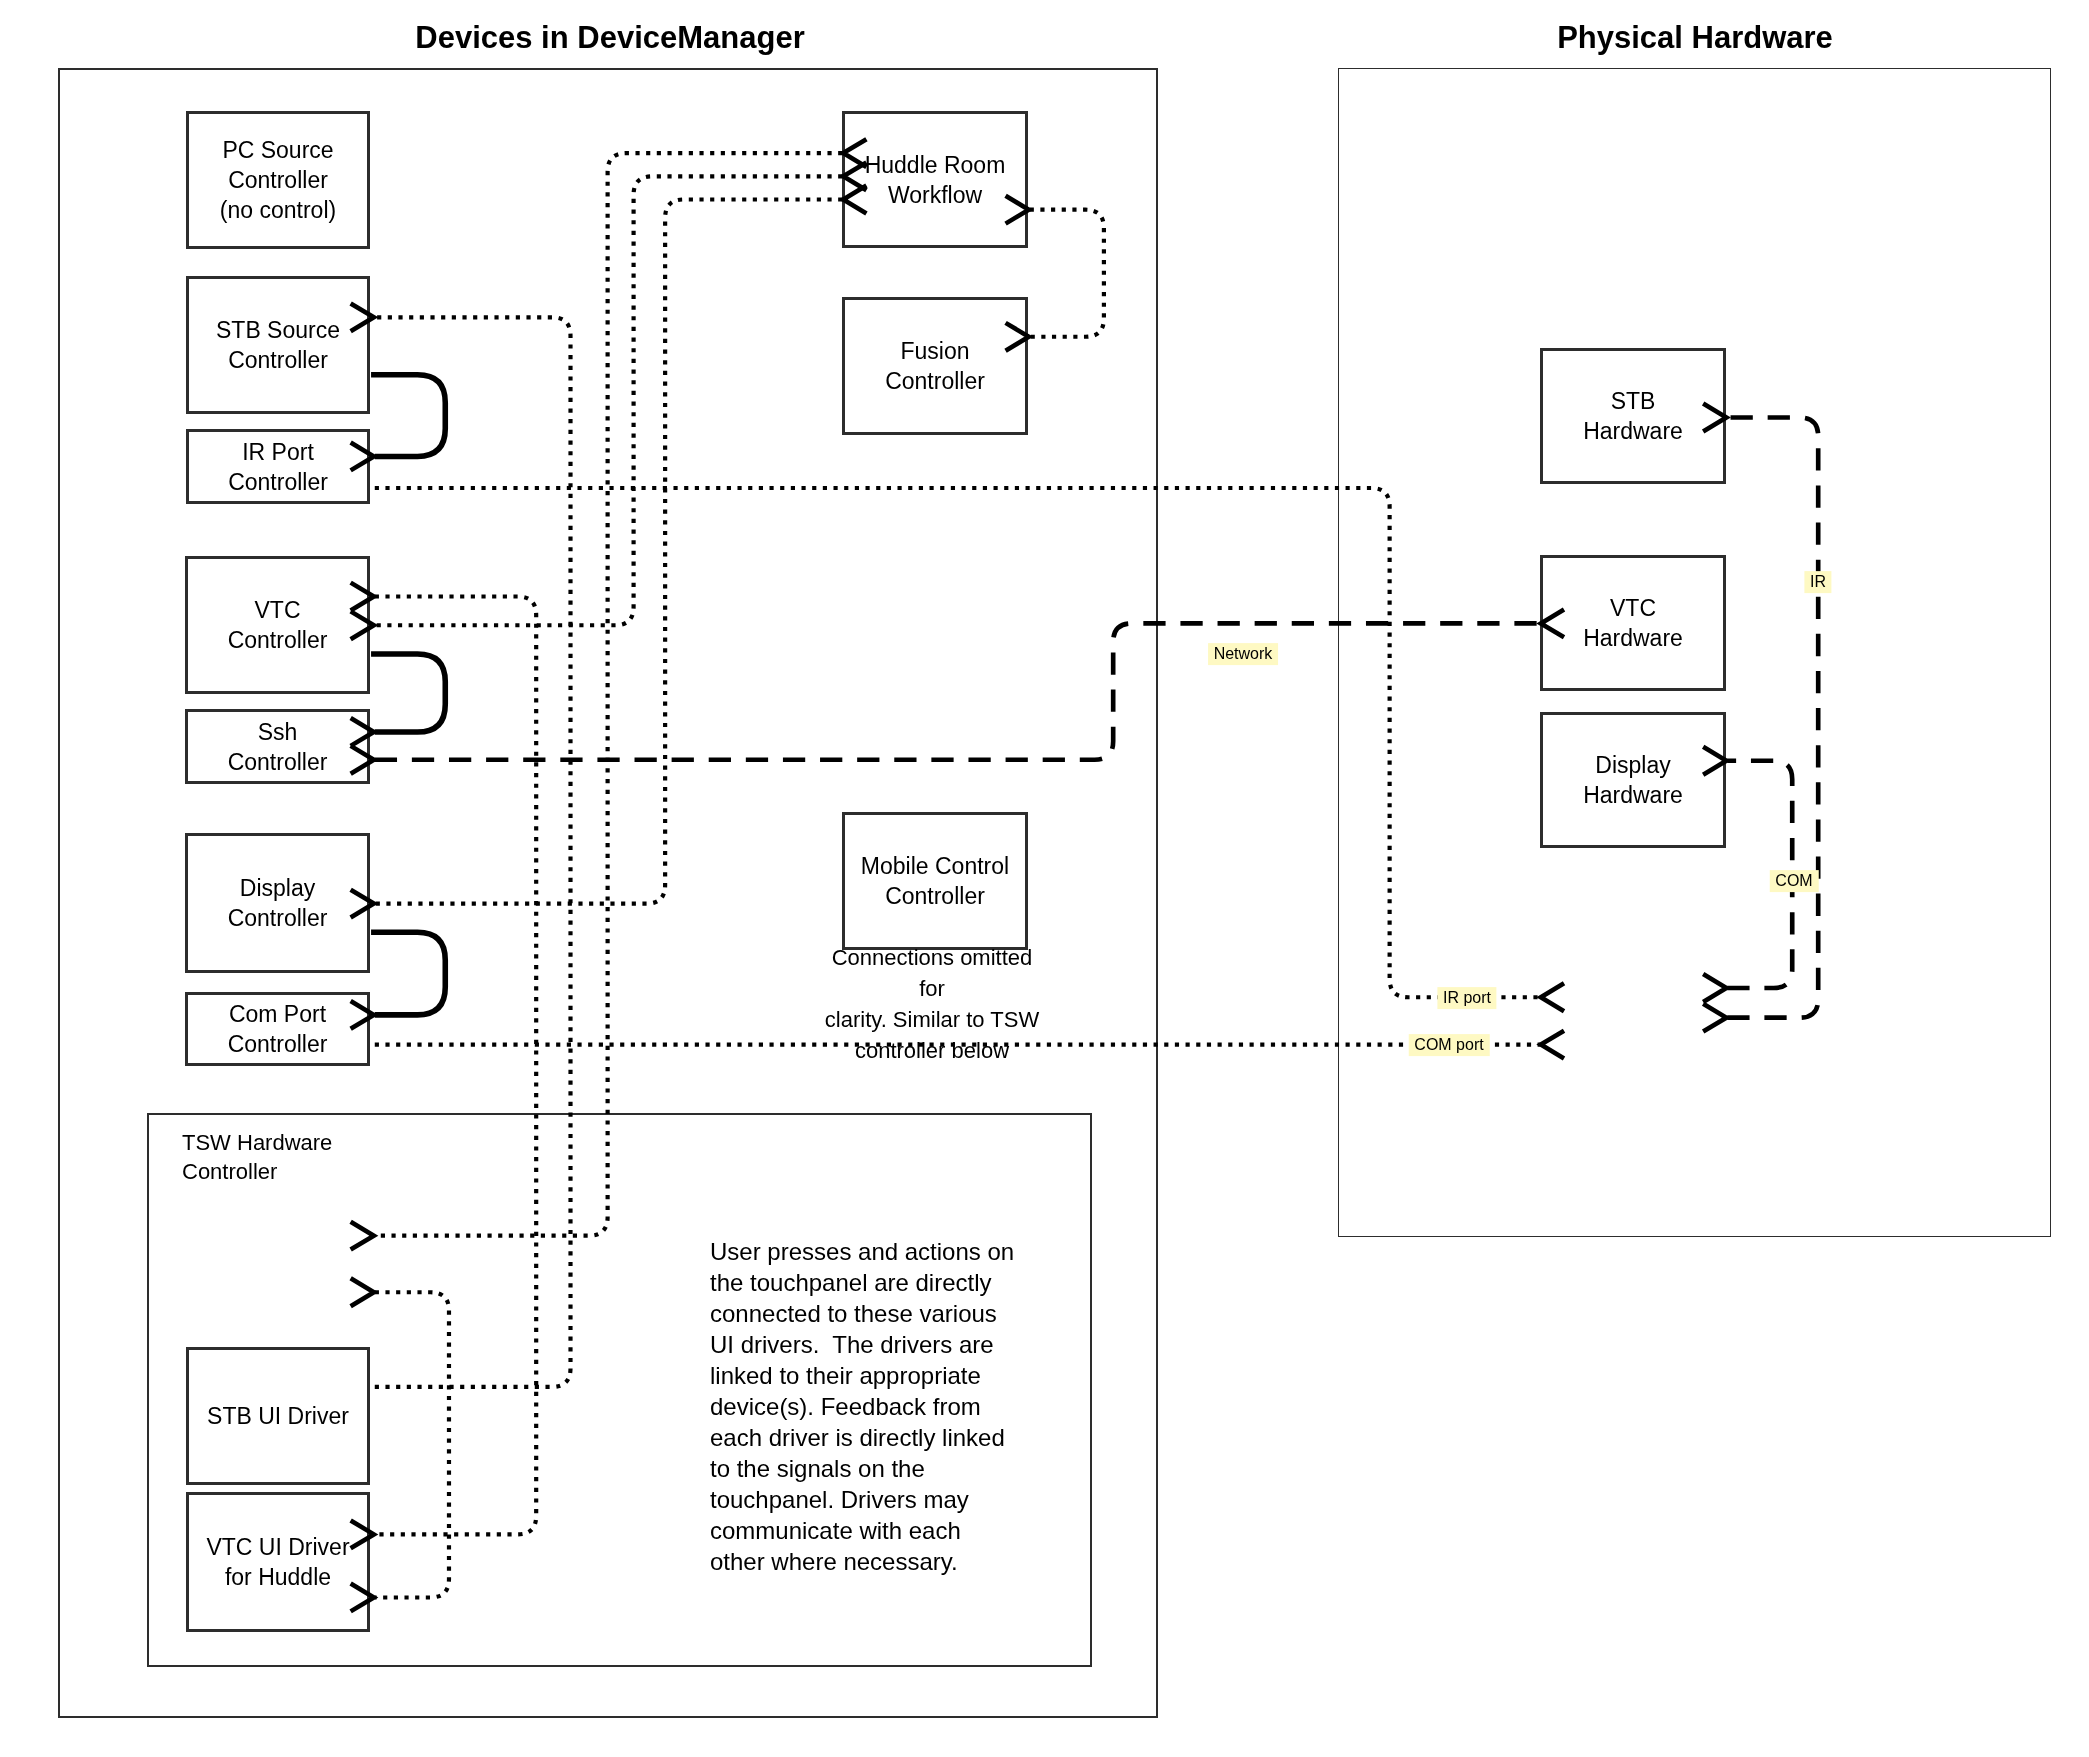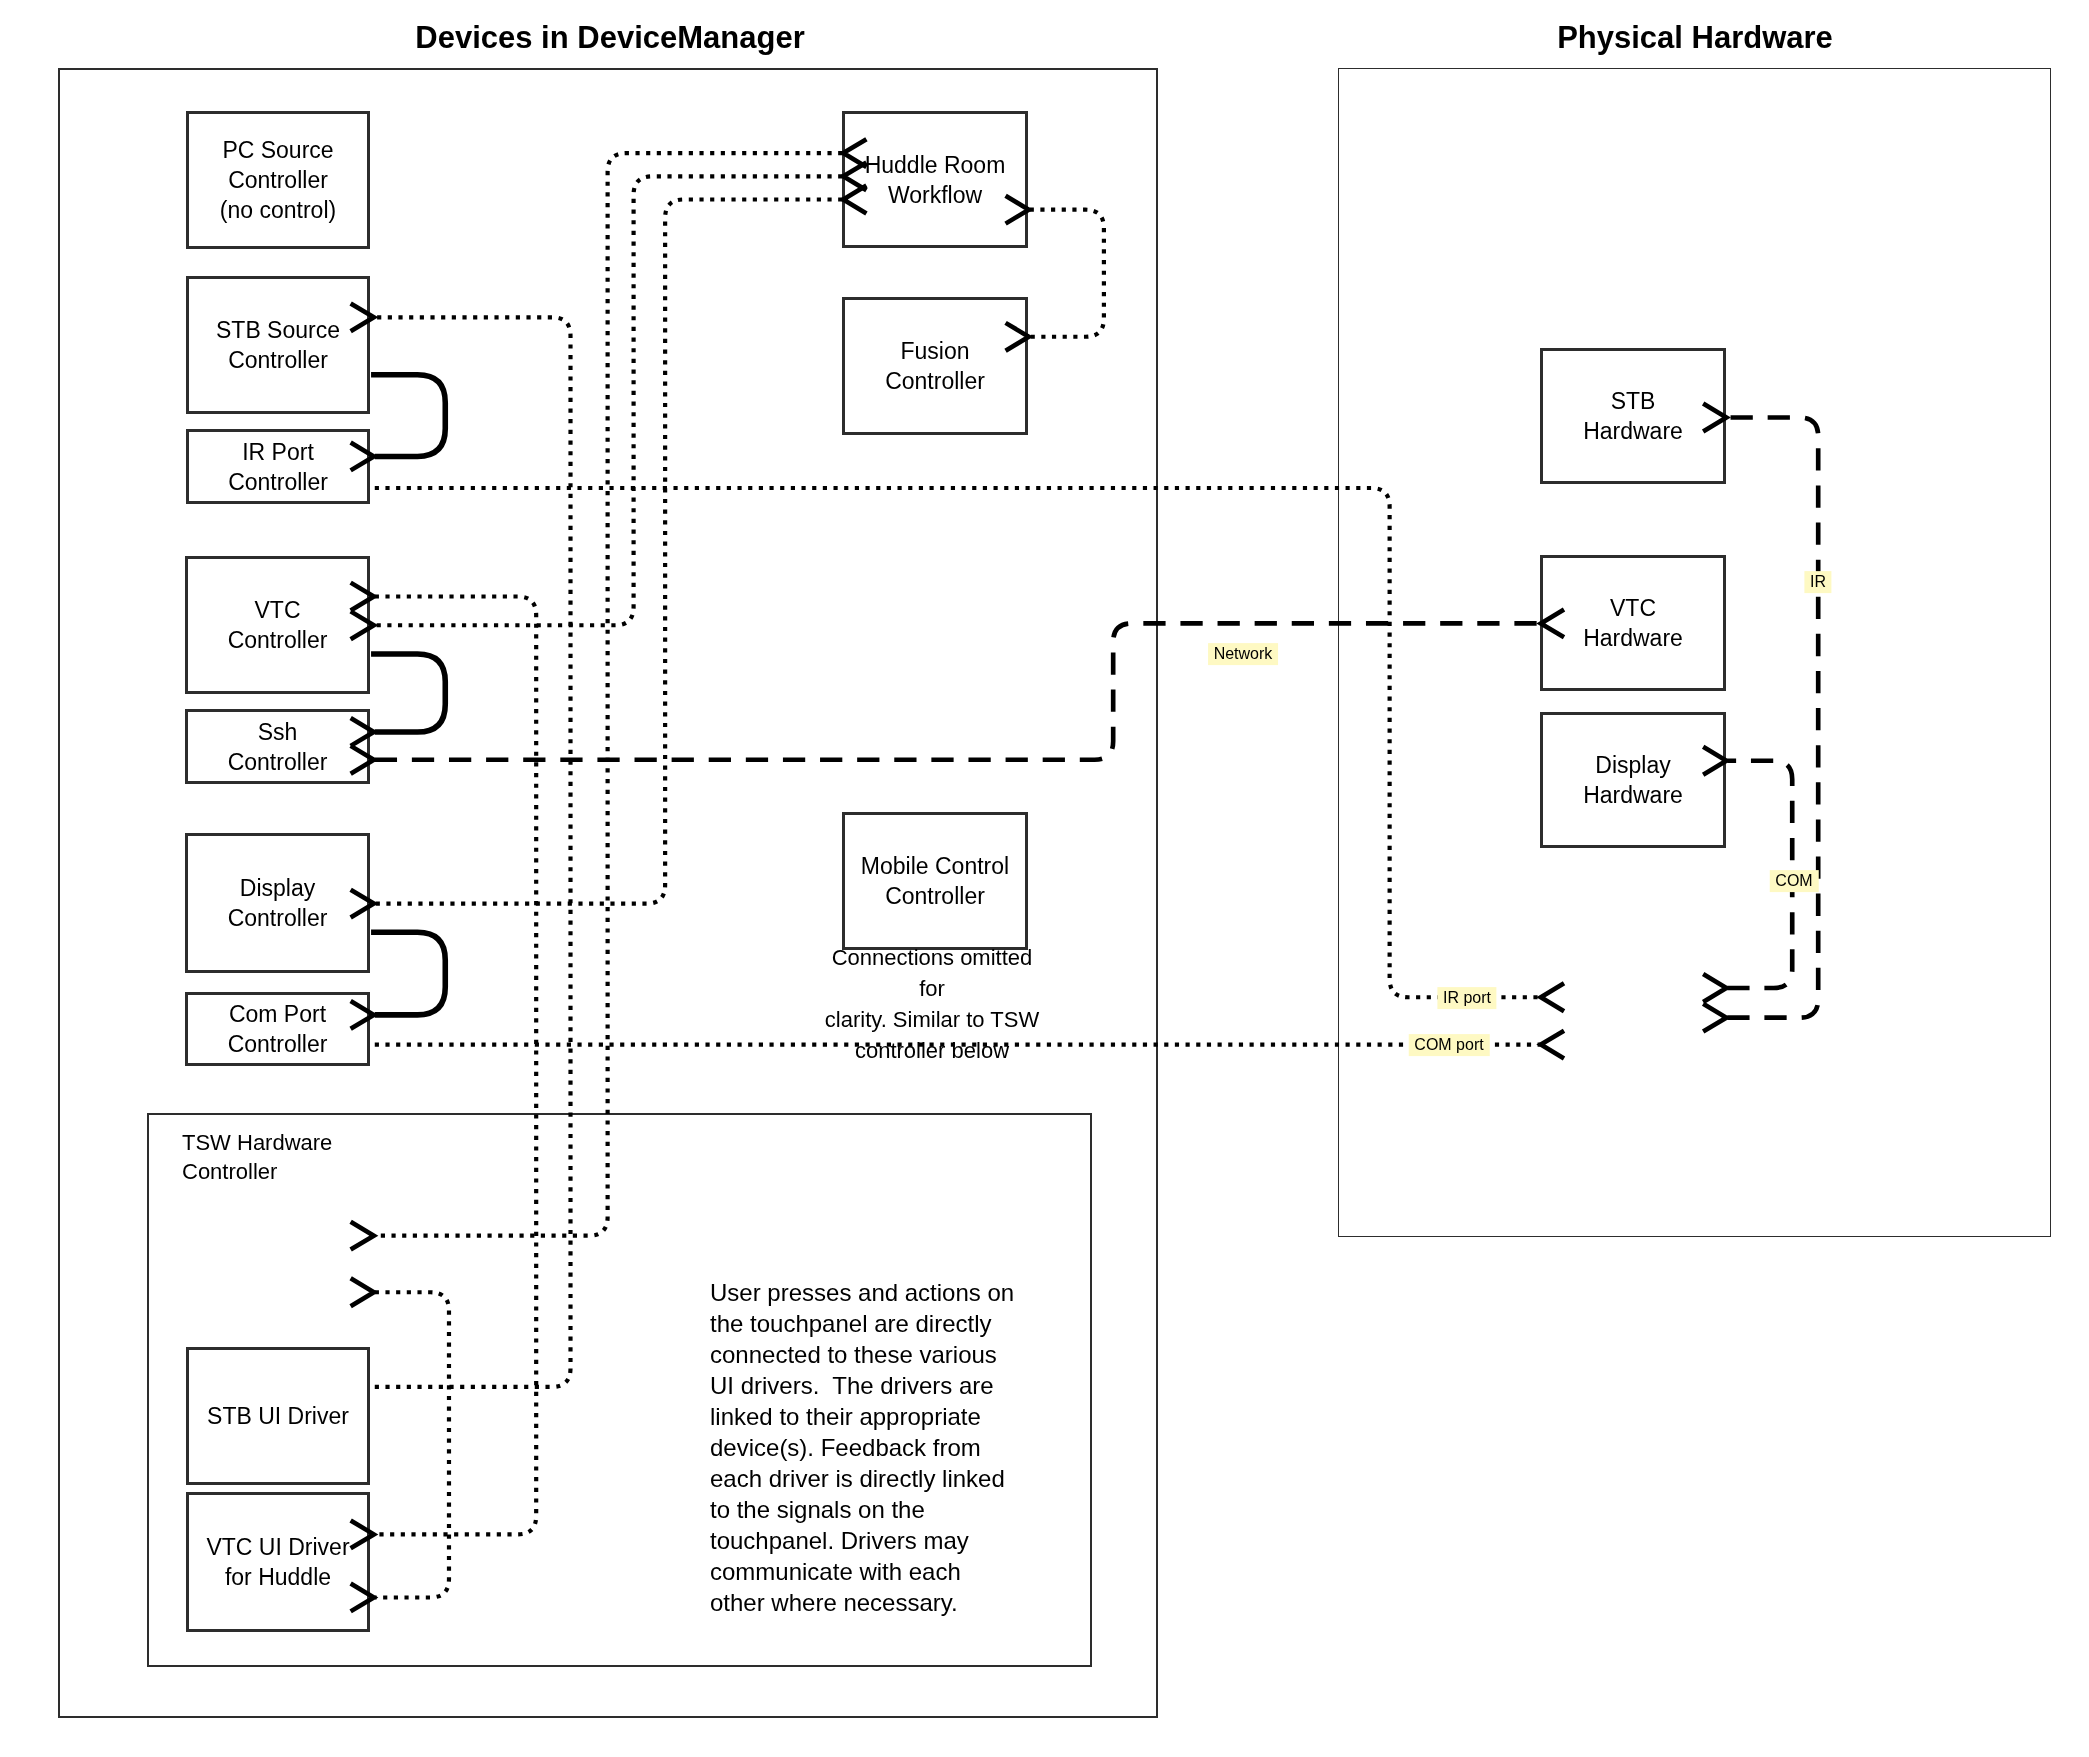--- a/index.html
+++ b/index.html
@@ -4,21 +4,21 @@
 <style>
   html,body{margin:0;padding:0;background:#ffffff;}
   body{width:2090px;height:1758px;position:relative;font-family:"Liberation Sans",sans-serif;color:#000;}
   .stage{position:absolute;inset:0;}
   .panel{position:absolute;border:2.8px solid #2d2d2d;background:transparent;}
   .panel-thin{position:absolute;border:1.9px solid #2d2d2d;background:transparent;}
   .ptitle{position:absolute;font-size:31px;font-weight:bold;text-align:center;white-space:pre-wrap;}
   .dbox{position:absolute;border:3.7px solid #2d2d2d;background:#ffffff;display:flex;align-items:center;justify-content:center;text-align:center;font-size:23px;line-height:30px;white-space:pre-wrap;z-index:4;}
   .tsw-label{position:absolute;font-size:22px;line-height:29px;white-space:pre-wrap;z-index:4;}
   .note{position:absolute;font-size:22px;line-height:31px;text-align:center;white-space:pre-wrap;z-index:4;}
-  .para{position:absolute;font-size:24px;line-height:31px;text-align:left;white-space:pre-wrap;z-index:4;margin-top:41px;}
+  .para{position:absolute;font-size:24px;line-height:31px;text-align:left;white-space:pre-wrap;z-index:4;}
   .linelabel{position:absolute;font-size:16px;background:#fef9c3;padding:1.9px 5.6px;transform:translate(-50%,-50%);z-index:7;white-space:nowrap;}
   svg.wires{position:absolute;left:0;top:0;z-index:5;}
   svg.wires path{fill:none;stroke:#000;}
   .dot{stroke-width:4.5;stroke-dasharray:4.5 7;}
   .dash{stroke-width:5;stroke-dasharray:24 16;}
   .solid{stroke-width:6;}
   marker{overflow:visible;}
 </style>
 </head>
 <body>

